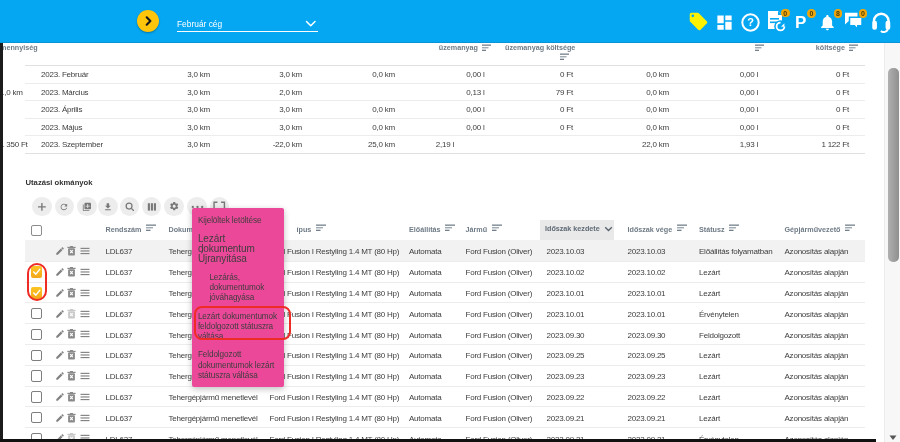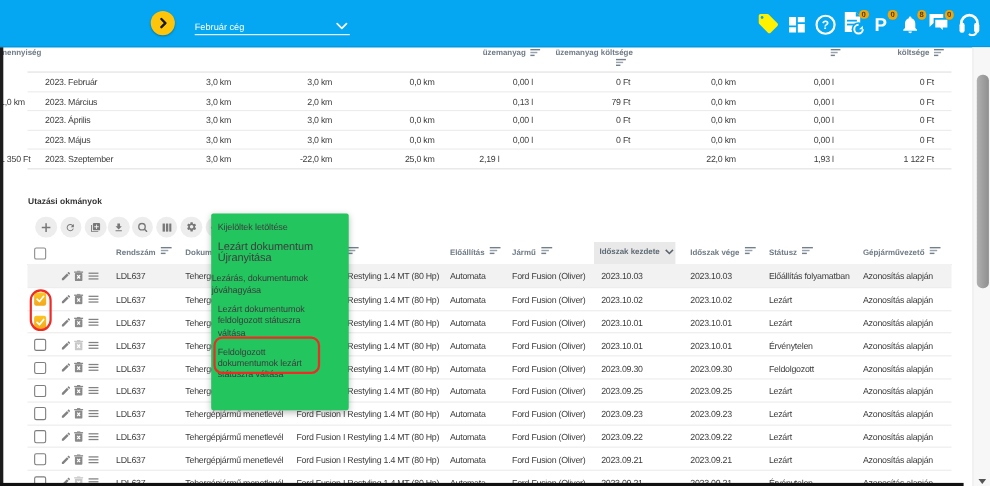--- a/index.html
+++ b/index.html
@@ -476,24 +476,24 @@
 <div class="cel abs" style="left:105.5px;top:434.50px">LDL637</div>
 <div class="cel abs" style="left:168.5px;top:434.50px">Tehergépjármű menetlevél</div>
 <div class="cel abs" style="left:269.5px;top:434.50px">Ford Fusion I Restyling 1.4 MT (80 Hp)</div>
 <div class="cel abs" style="left:409.0px;top:434.50px">Automata</div>
 <div class="cel abs" style="left:465.5px;top:434.50px">Ford Fusion (Oliver)</div>
 <div class="cel abs" style="left:546.5px;top:434.50px">2023.09.21</div>
 <div class="cel abs" style="left:627.5px;top:434.50px">2023.09.21</div>
 <div class="cel abs" style="left:699.0px;top:434.50px">Érvénytelen</div>
 <div class="cel abs" style="left:784.5px;top:434.50px">Azonosítás alapján</div>
 <div class="abs" style="left:27px;top:262.9px;width:20.3px;height:38.6px;border:2.4px solid #ee2b25;border-radius:10.5px;z-index:8"></div>
-<div class="abs" style="left:192.4px;top:194px;width:125px;height:178.6px;background:#22c55e;
+<div class="abs" style="left:192.4px;top:208px;width:92px;height:178.6px;background:#ec4899;
 box-shadow:0 2px 6px rgba(0,0,0,.25);border-radius:2px;z-index:20;padding:3.5px 0">
     <div style="padding:4px 5.5px;font-size:8.2px;letter-spacing:-0.1px;line-height:10.3px;color:#3e3e3e">Kijelöltek letöltése</div>
     <div style="padding:4px 5.5px;font-size:10px;letter-spacing:-0.1px;line-height:10.3px;color:#3e3e3e">Lezárt dokumentum<br>Újranyitása</div>
-    <div style="padding:4px 0;font-size:8.2px;letter-spacing:-0.1px;line-height:10.3px;color:#3e3e3e">Lezárás, dokumentumok<br>jóváhagyása</div>
+    <div style="padding:4px 17px;font-size:8.2px;letter-spacing:-0.1px;line-height:10.3px;color:#3e3e3e">Lezárás, dokumentumok<br>jóváhagyása</div>
     <div style="padding:4px 5.5px;font-size:8.2px;letter-spacing:-0.1px;line-height:10.3px;color:#3e3e3e">Lezárt dokumentumok<br>feldolgozott státuszra<br>váltása</div>
     <div style="padding:4px 5.5px;font-size:8.2px;letter-spacing:-0.1px;line-height:10.3px;color:#3e3e3e">Feldolgozott<br>dokumentumok lezárt<br>státuszra váltása</div>
   </div>
 <div class="abs" style="left:193.5px;top:305.8px;width:97px;height:34.7px;border:2.2px solid #ee2b25;border-radius:8px;z-index:21"></div>
 <div class="abs" style="left:0;top:439.3px;width:876px;height:2.3px;background:#111;z-index:45"></div>
 <svg class="abs" style="left:889px;top:433.5px;z-index:45" width="8" height="7">
     <polygon points="0.5,1.5 7.5,1.5 4,6" fill="#555"></polygon>
   </svg>
 </body></html>

